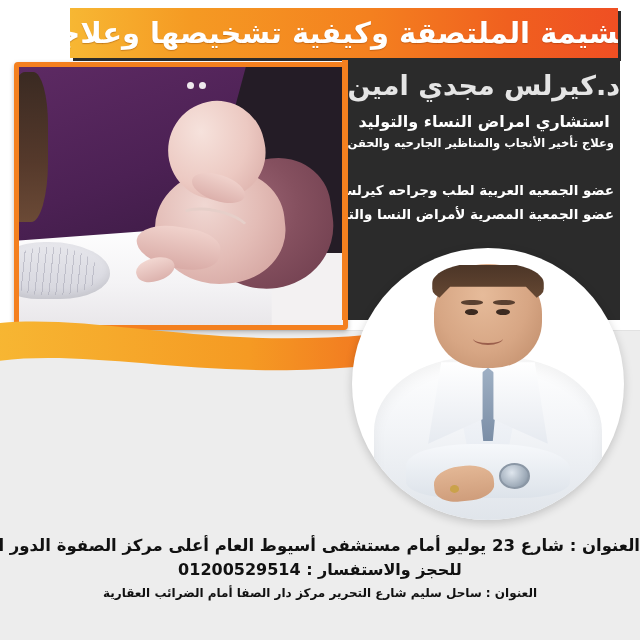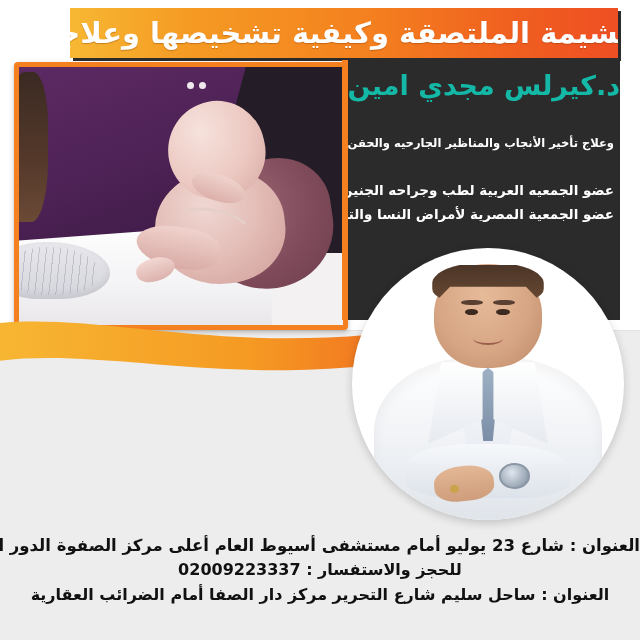--- a/index.html
+++ b/index.html
@@ -126,21 +126,21 @@
     position:absolute;left:348px;top:60px;width:272px;height:260px;
     background:#2b2b2b;
     overflow:hidden;
   }
   .dark-panel-stripe{
     position:absolute;left:342px;top:60px;width:7px;height:260px;
     background:#f4801f;
   }
   .doc-name{
     position:absolute;left:0;right:0;top:12px;
-    text-align:center;color:#14b8a6;
+    text-align:center;color:#e5e5e5;
     font-size:27px;font-weight:bold;line-height:1;
     white-space:nowrap;
   }
   .cred{
     position:absolute;left:6px;right:6px;
     text-align:center;color:#ffffff;font-weight:bold;white-space:nowrap;
   }
   .cred-1{top:52px;font-size:16px;}
   .cred-2{top:76px;font-size:11.5px;}
   .cred-3{top:96px;font-size:14px;}
@@ -239,21 +239,21 @@
   .footer{
     position:absolute;left:0;bottom:0;width:640px;height:110px;
     background:#ededed;
     text-align:center;
   }
   .footer .line{
     color:#111111;font-weight:bold;white-space:nowrap;line-height:1;
   }
   .f-addr1{position:absolute;left:0;right:0;top:8px;font-size:16.5px;}
   .f-tel1 {position:absolute;left:0;right:0;top:32px;font-size:16px;}
-  .f-addr2{position:absolute;left:0;right:0;top:57px;font-size:16px;}
+  .f-addr2{position:absolute;left:0;right:0;top:57px;font-size:12px;}
   .f-tel2 {position:absolute;left:0;right:0;top:82px;font-size:16px;}
 </style>
 </head>
 <body>
 
 <div class="poster">
 
   <div class="gray-plate"></div>
   <div class="gray-plate-edge"></div>
 
@@ -278,22 +278,23 @@
       <div class="dots">
           <i></i>
           <i></i>
         </div>
     </div>
   </div>
 
   <div class="dark-panel-stripe"></div>
   <div class="dark-panel">
     <div class="doc-name">د.كيرلس مجدي امين</div>
+    <div class="cred cred-1">استشاري امراض النساء والتوليد</div>
     <div class="cred cred-2">وعلاج تأخير الأنجاب والمناظير الجارحيه والحقن المجهري</div>
-    <div class="cred cred-4">عضو الجمعيه العربية لطب وجراحه الجنين</div>
+    <div class="cred cred-4">عضو الجمعيه العربية لطب وجراحه كيرلس</div>
     <div class="cred cred-5">عضو الجمعية المصرية لأمراض النسا والتوليد</div>
   </div>
 
   <svg class="wave" viewBox="0 0 470 110" preserveAspectRatio="none">
     <defs>
       <linearGradient id="wg" x1="0" y1="0" x2="1" y2="0">
         <stop offset="0%" stop-color="#f7b733"></stop>
         <stop offset="55%" stop-color="#f59a23"></stop>
         <stop offset="100%" stop-color="#f0601f"></stop>
       </linearGradient>
@@ -317,17 +318,17 @@
       <div class="dr-smile"></div>
       <div class="dr-arm"></div>
       <div class="dr-hand"></div>
       <div class="dr-ring"></div>
       <div class="dr-watch"></div>
     </div>
   </div>
 
   <div class="footer">
     <div class="line f-addr1">العنوان : شارع 23 يوليو أمام مستشفى أسيوط العام أعلى مركز الصفوة الدور الخامس- أسانسير</div>
-    <div class="line f-tel1">للحجز والاستفسار : 02009223337</div>
+    <div class="line f-tel1">للحجز والاستفسار : 01200529514</div>
     <div class="line f-addr2">العنوان : ساحل سليم شارع التحرير مركز دار الصفا أمام الضرائب العقارية</div>
   </div>
 
 </div>
 
 </body></html>

